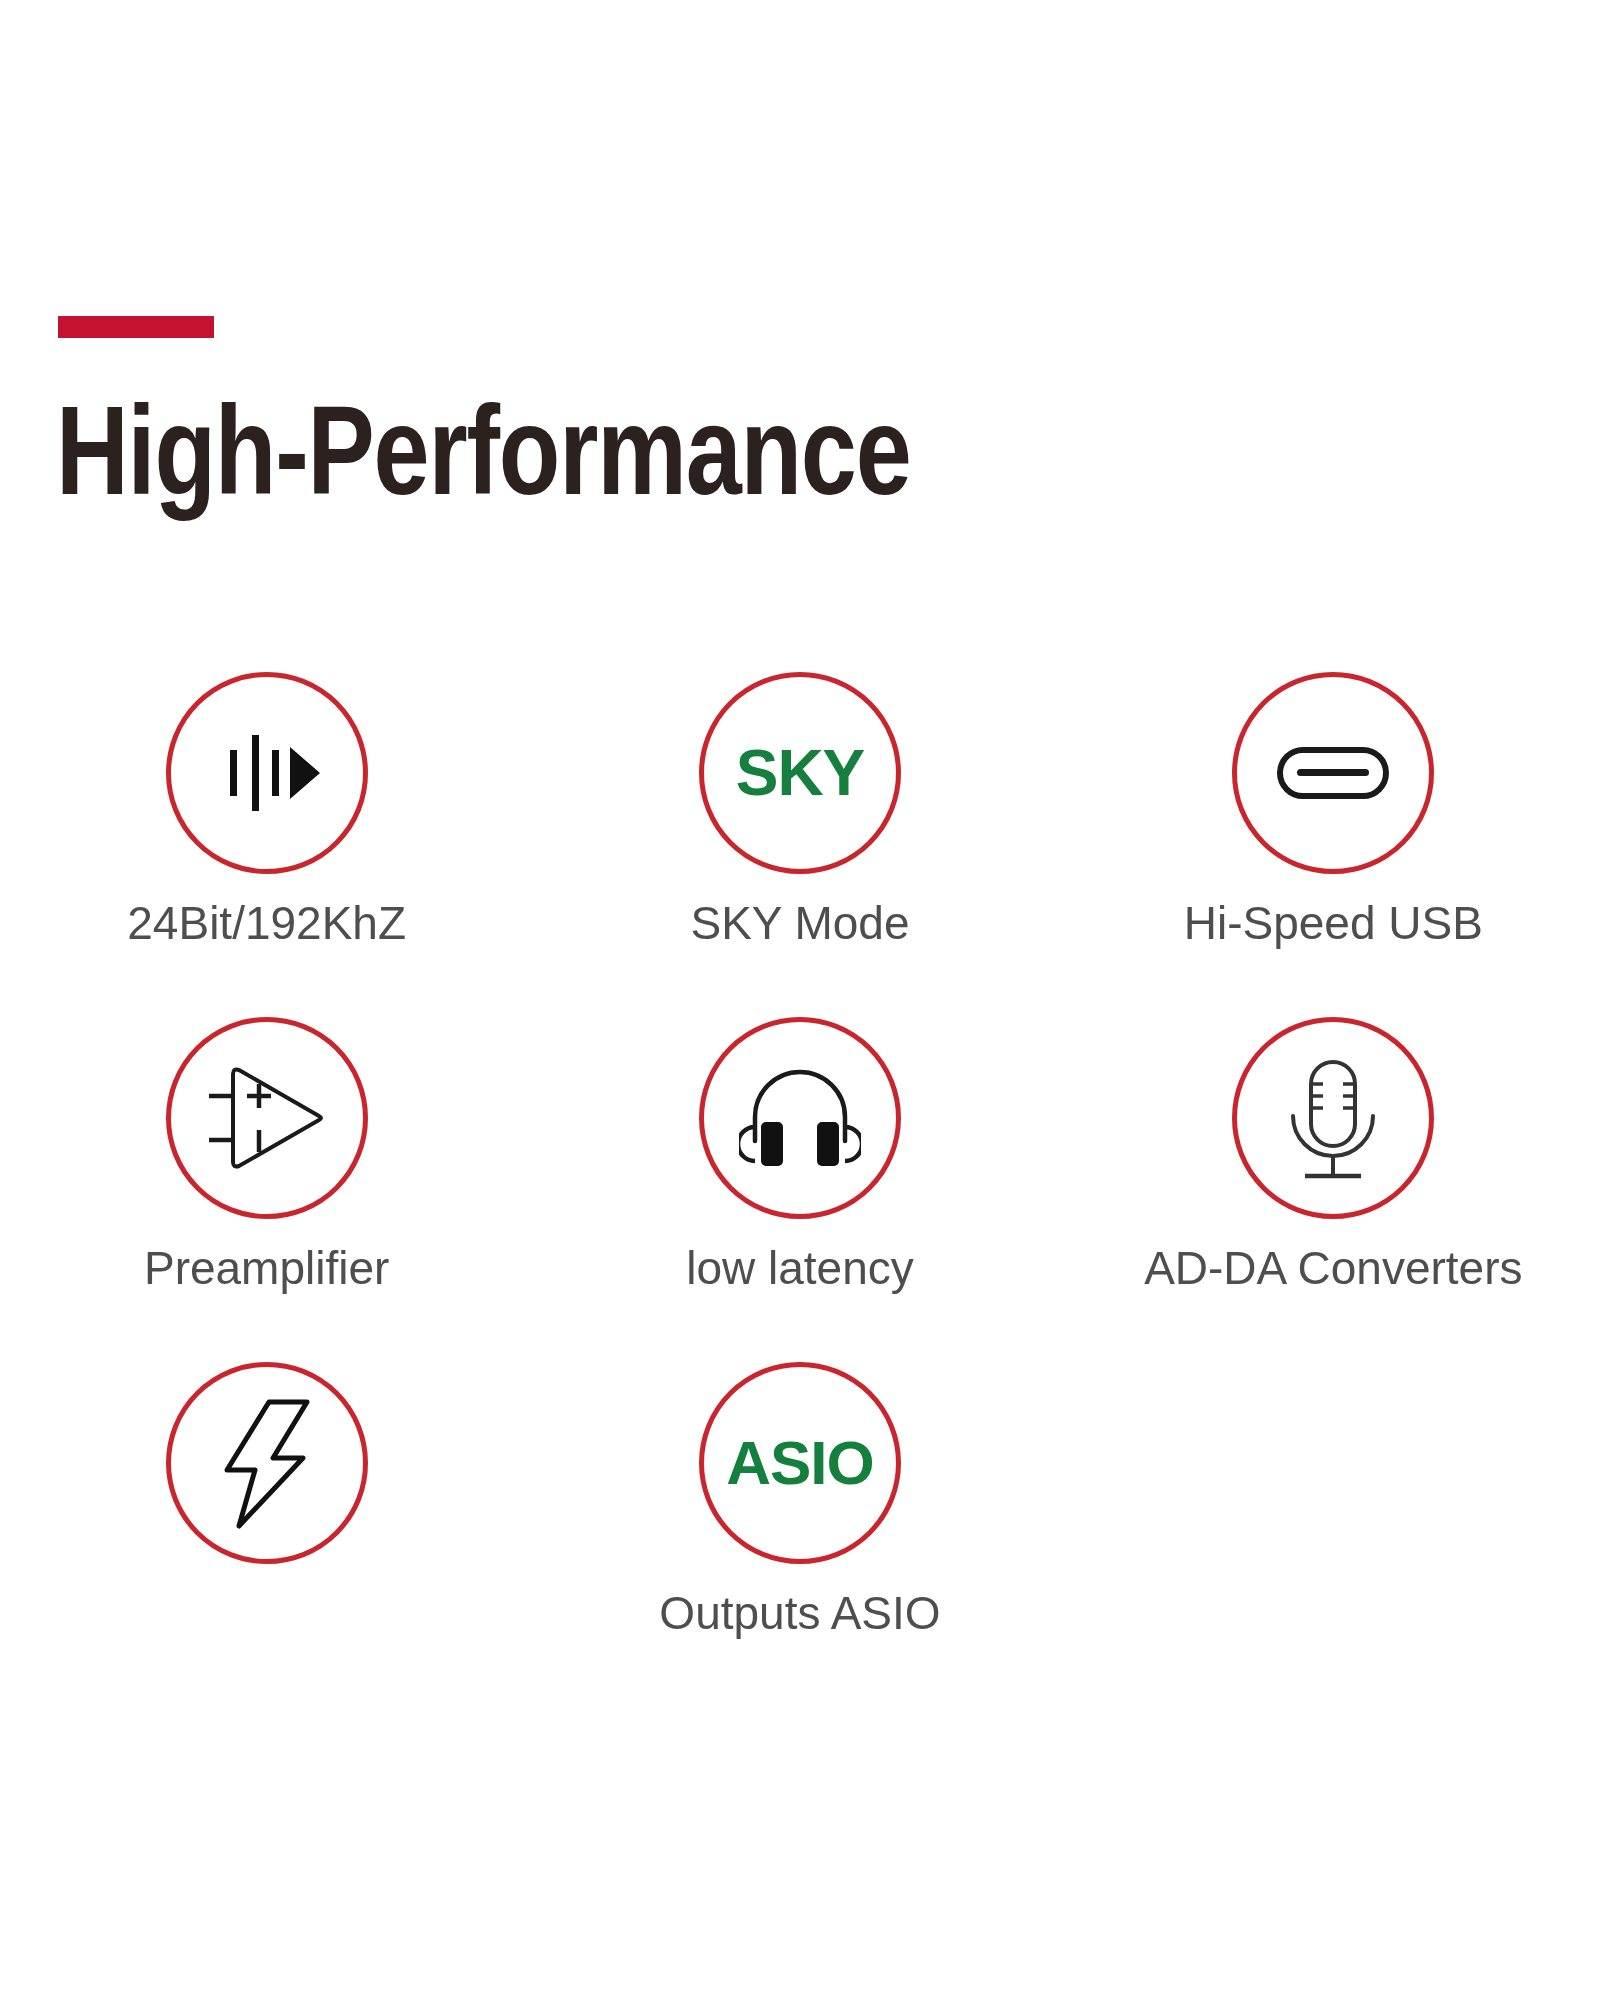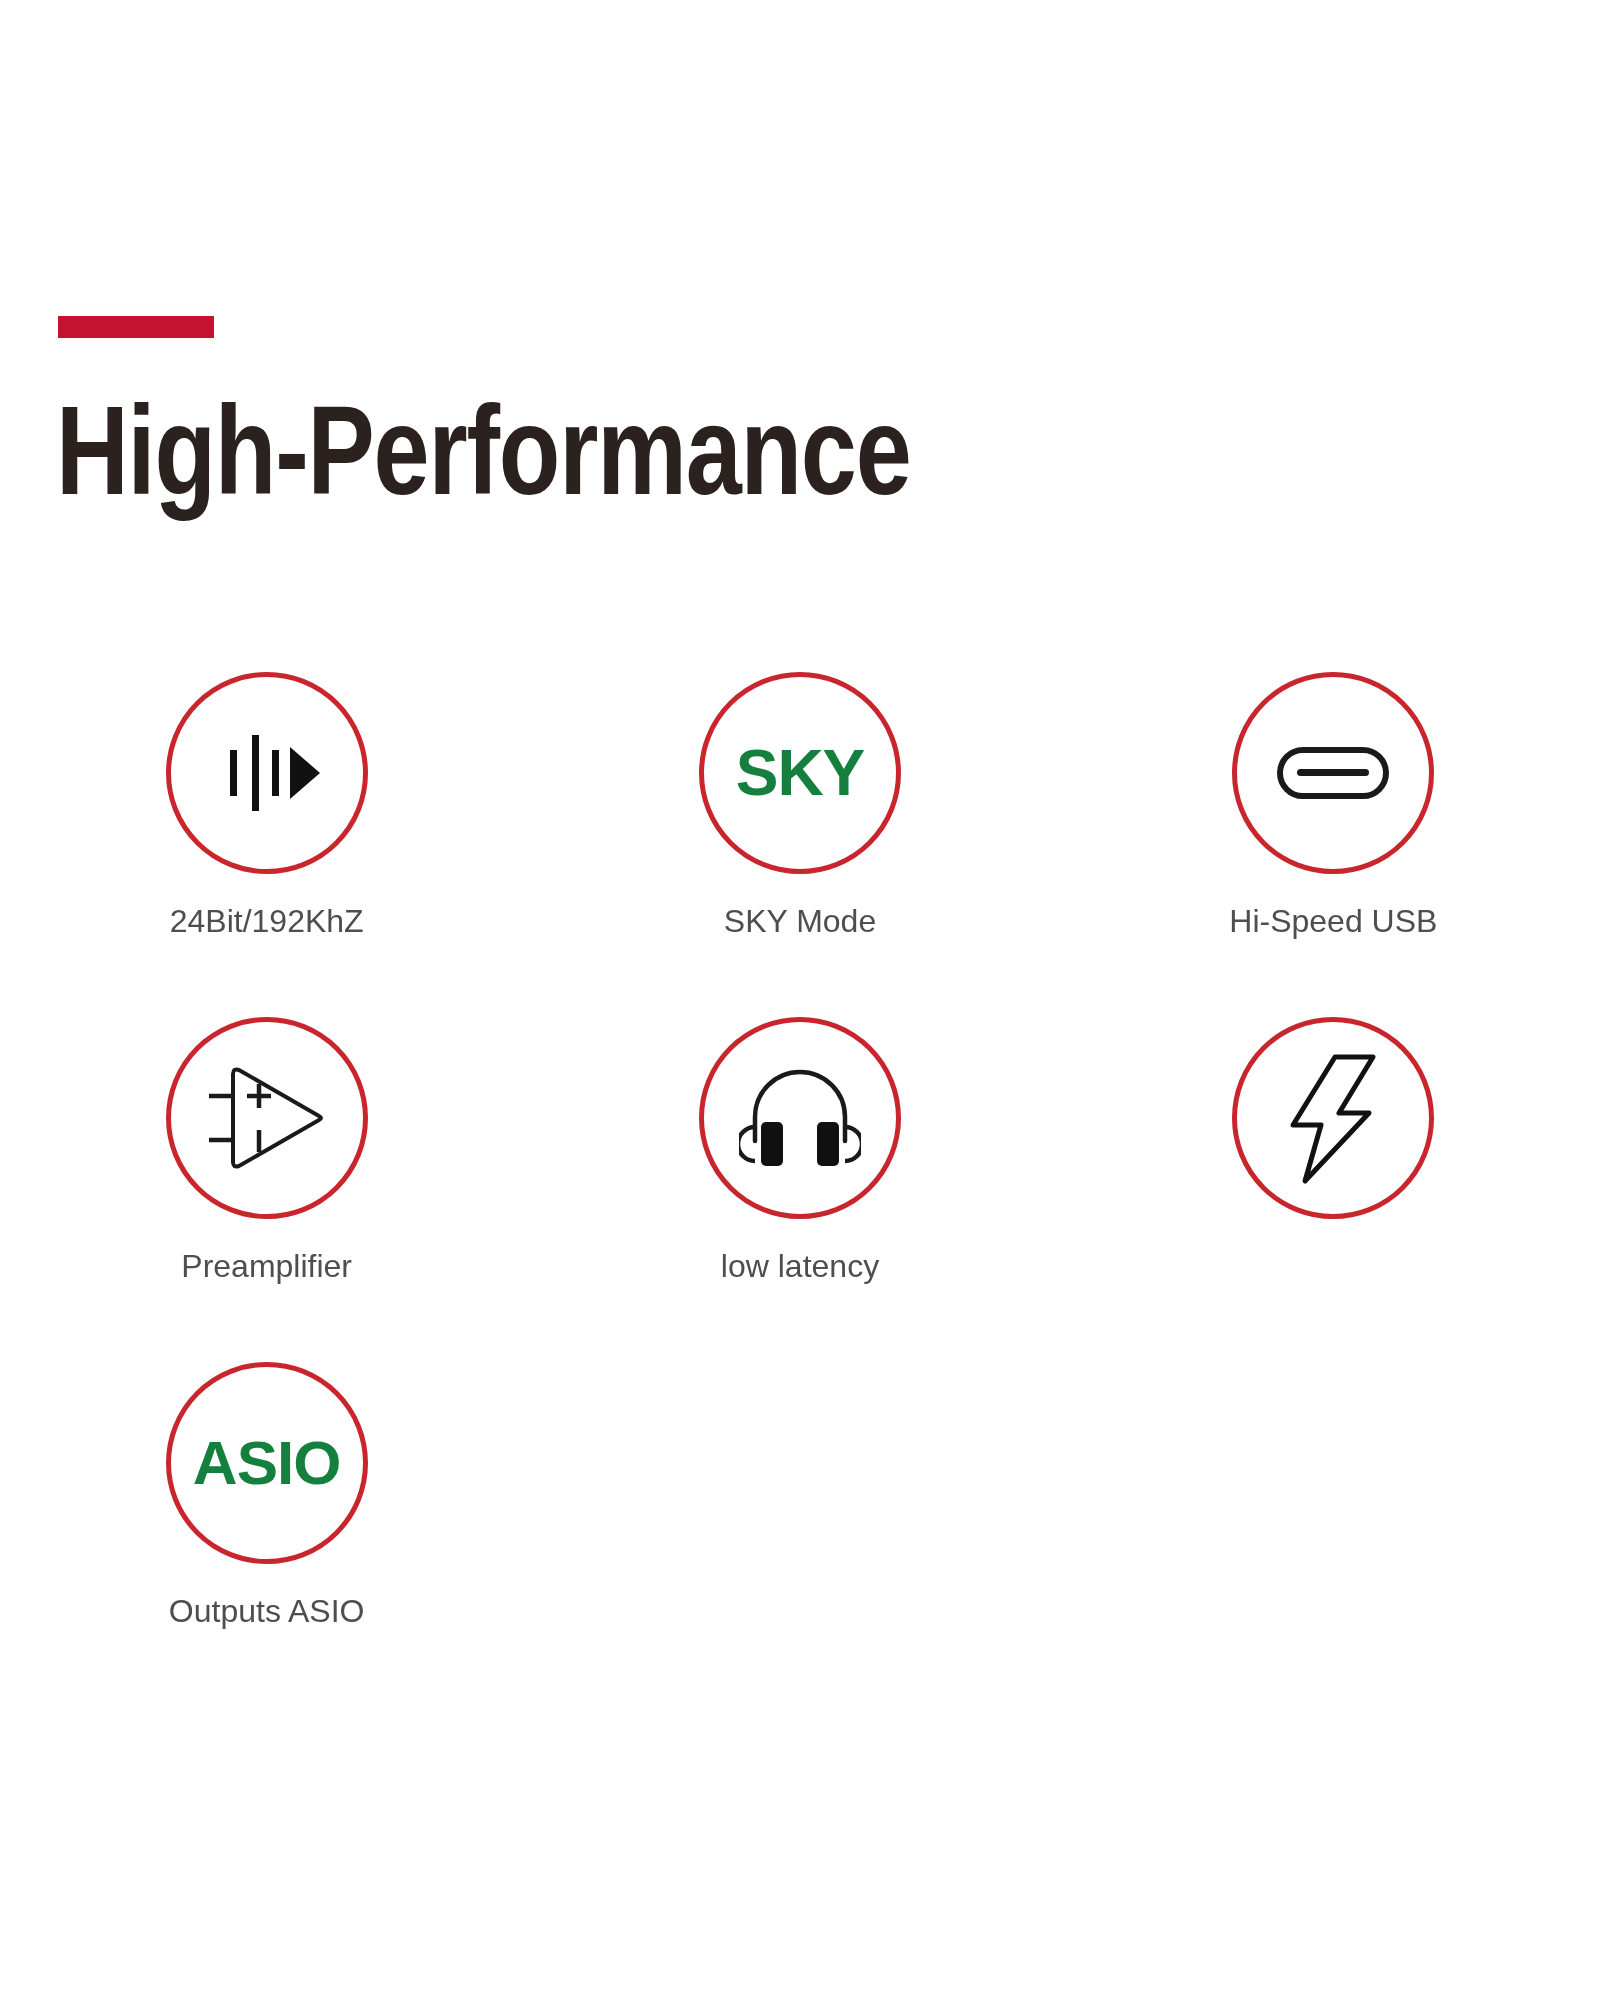--- a/index.html
+++ b/index.html
@@ -59,23 +59,23 @@
     font-family:"Liberation Sans", sans-serif;
     font-weight:700;
     color:#15803d;
     line-height:1;
     letter-spacing:-1px;
   }
   .icon-text.sky  { font-size:64px; }
   .icon-text.asio { font-size:62px;text-align:center; }
 
   .feature-label {
-    margin-top:30px;
+    margin-top:24px;
     font-family:"Liberation Sans", sans-serif;
-    font-size:32px;
+    font-size:46px;
     font-weight:400;
     color:#4e4e4e;
     text-align:center;
     line-height:1.1;
     white-space:nowrap;
   }
 
   
   .feature-cell.col-1 { padding-right:0; }
 </style>
@@ -139,20 +139,37 @@
           <path d="M16 84 V60 A45 45 0 0 1 106 60 V84" fill="none" stroke="#1a1a1a" stroke-width="4.5" stroke-linecap="round"></path>
           <path d="M16 70 a11 11 0 0 0 0 34" fill="none" stroke="#1a1a1a" stroke-width="4.5"></path>
           <path d="M106 70 a11 11 0 0 1 0 34" fill="none" stroke="#1a1a1a" stroke-width="4.5"></path>
           <rect x="22" y="65" width="22" height="44" rx="5" fill="#111"></rect>
           <rect x="78" y="65" width="22" height="44" rx="5" fill="#111"></rect>
         </svg>
       </div>
       <div class="feature-label">low latency</div>
     </div>
 
+    <div class="feature-cell">
+      <div class="icon-circle">
+        <svg width="120" height="128" viewBox="0 0 120 128" aria-hidden="true">
+          <rect x="38" y="8" width="44" height="84" rx="22" ry="22" fill="none" stroke="#333" stroke-width="4"></rect>
+          <line x1="38" y1="30" x2="50" y2="30" stroke="#333" stroke-width="3.5"></line>
+          <line x1="38" y1="42" x2="50" y2="42" stroke="#333" stroke-width="3.5"></line>
+          <line x1="38" y1="54" x2="50" y2="54" stroke="#333" stroke-width="3.5"></line>
+          <line x1="70" y1="30" x2="82" y2="30" stroke="#333" stroke-width="3.5"></line>
+          <line x1="70" y1="42" x2="82" y2="42" stroke="#333" stroke-width="3.5"></line>
+          <line x1="70" y1="54" x2="82" y2="54" stroke="#333" stroke-width="3.5"></line>
+          <path d="M20 62 a40 40 0 0 0 80 0" fill="none" stroke="#333" stroke-width="4" stroke-linecap="round"></path>
+          <line x1="60" y1="100" x2="60" y2="120" stroke="#333" stroke-width="4"></line>
+          <line x1="32" y1="122" x2="88" y2="122" stroke="#333" stroke-width="4.5"></line>
+        </svg>
+      </div>
+      <div class="feature-label">AD-DA Converters</div>
+    </div>
 
     <div class="feature-cell">
       <div class="icon-circle">
         <svg width="112" height="134" viewBox="0 0 112 134" aria-hidden="true">
           <path d="M58 6 L96 6 L62 62 L92 62 L28 130 L44 74 L16 74 Z" fill="none" stroke="#111" stroke-width="5" stroke-linejoin="round"></path>
         </svg>
       </div>
     </div>
 
 

